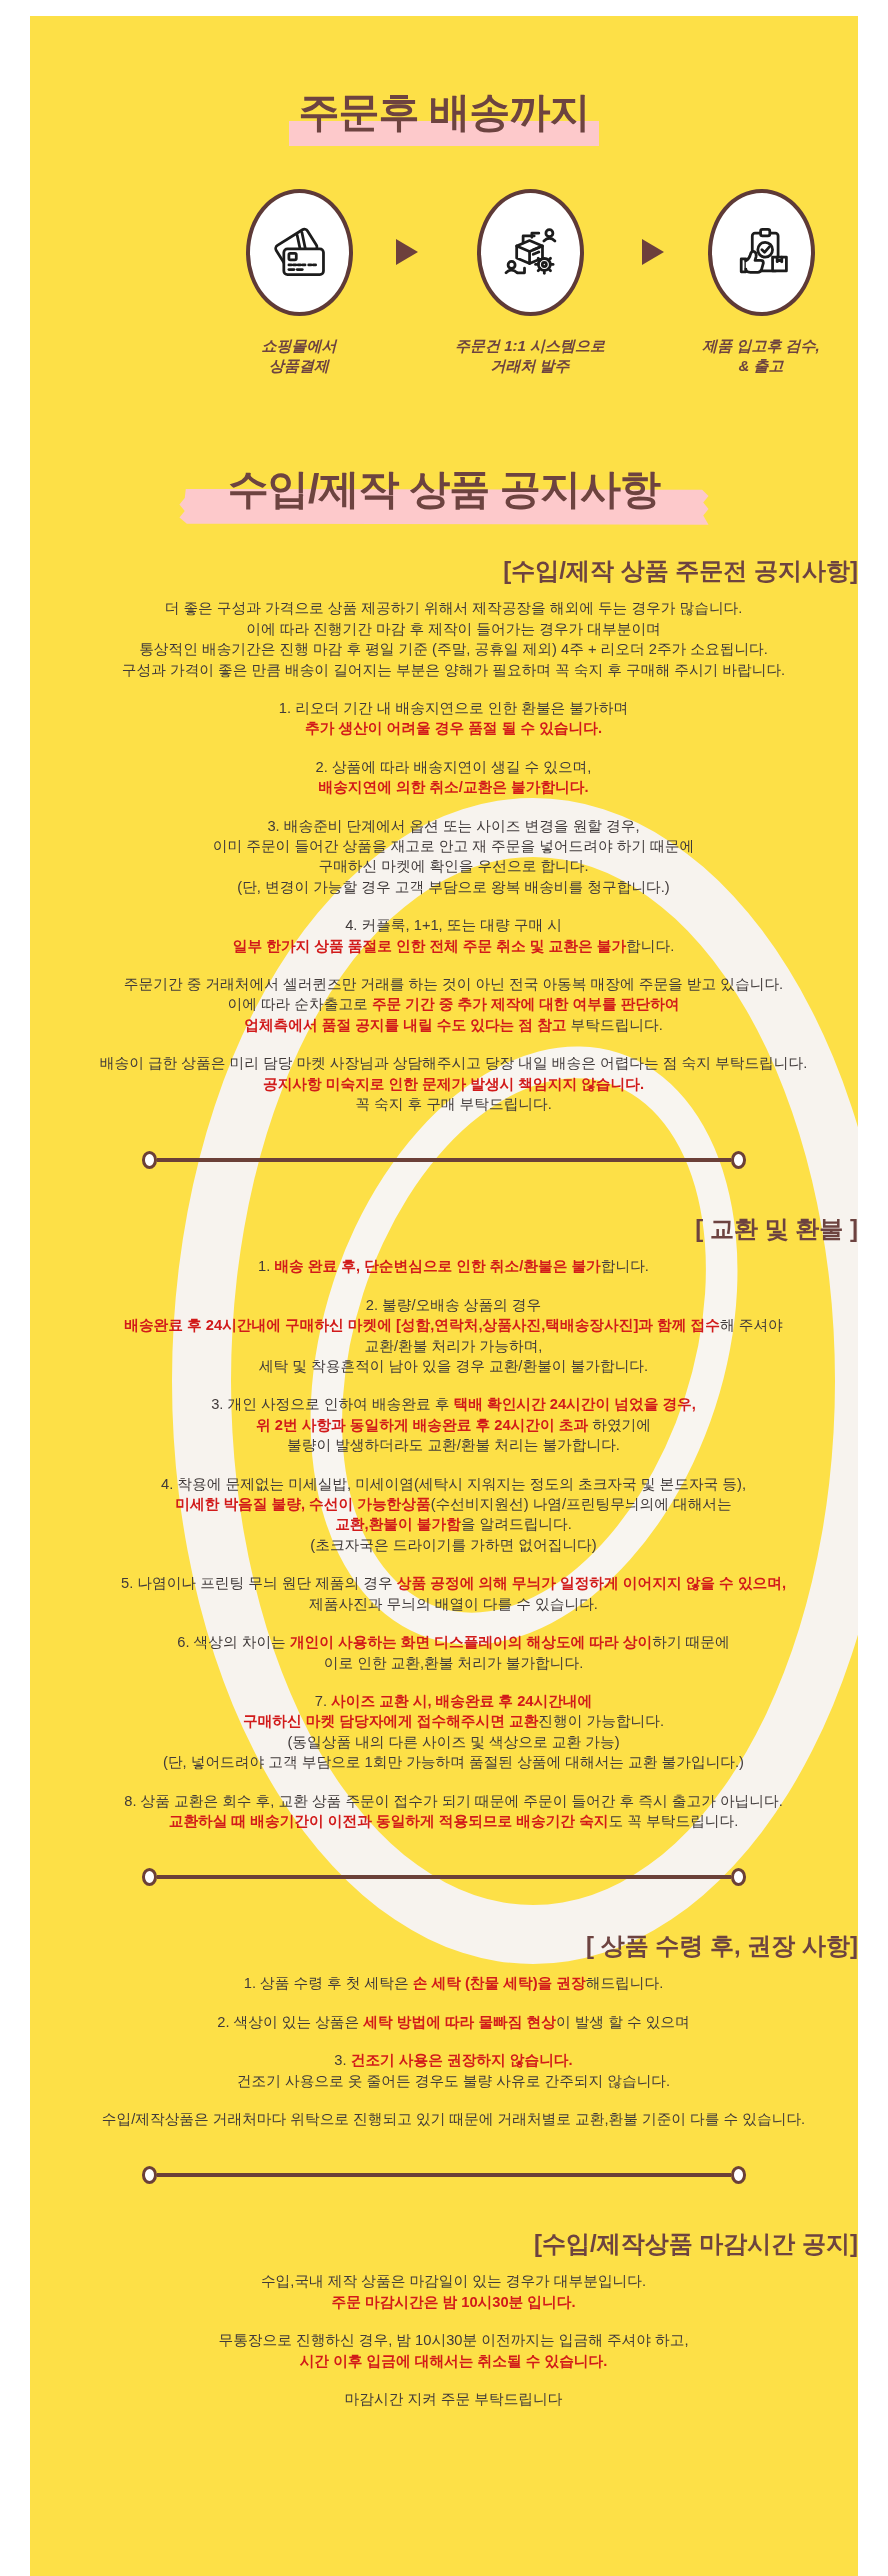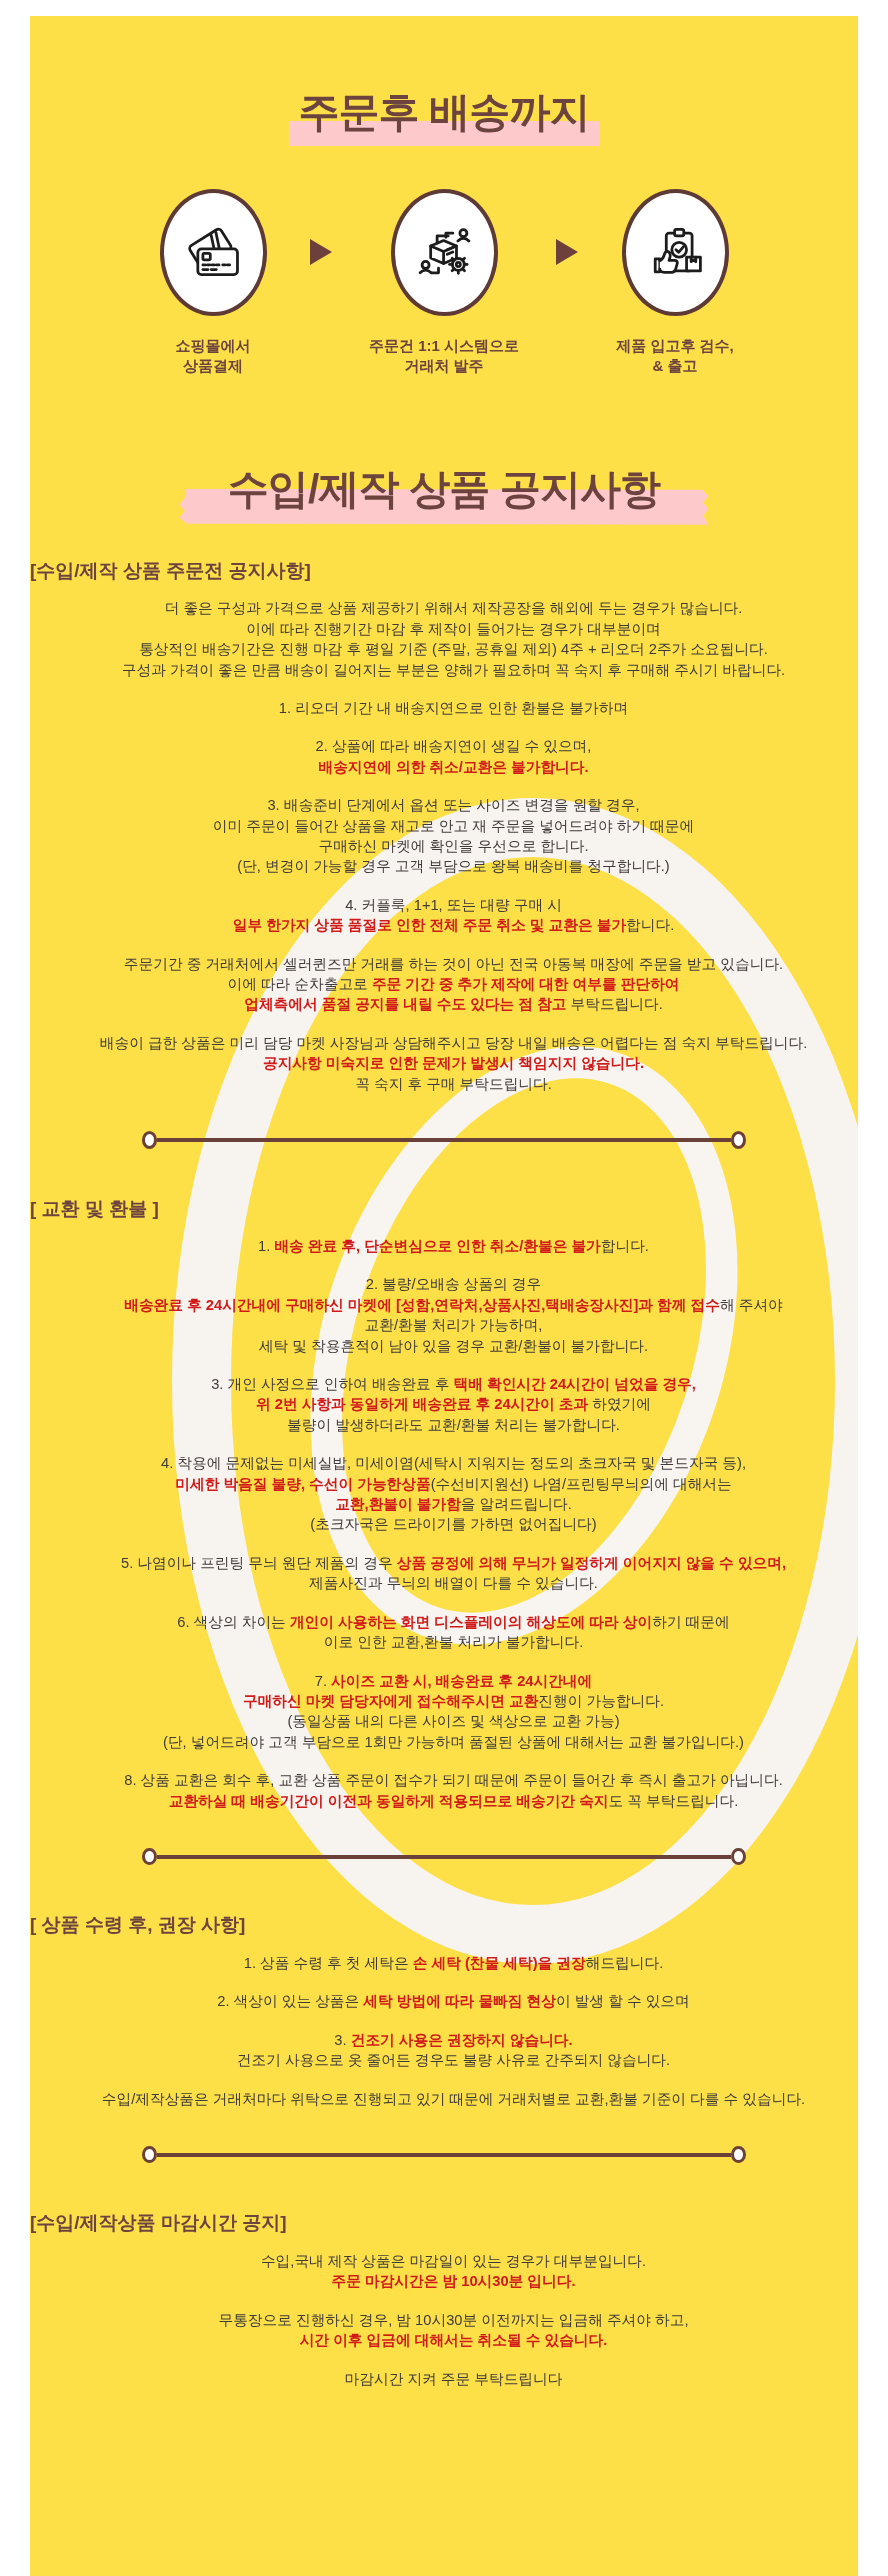--- a/index.html
+++ b/index.html
@@ -22,21 +22,21 @@
   .main-title-wrap{padding-top:75px;text-align:center;}
   .main-title{
     display:inline-block;
     font-size:41px;font-weight:bold;letter-spacing:-0.9px;line-height:1.05;
     color:#6d4340;
     background:linear-gradient(180deg,rgba(0,0,0,0) 54%,#fdc9cb 54%);
     padding:0 9px 12.4px 9px;
   }
 
   
-  .process-row{margin-top:43px;display:flex;justify-content:center;align-items:flex-start;}
+  .process-row{margin-top:43px;display:flex;justify-content:flex-end;align-items:flex-start;font-style:italic;}
   .process-step{width:194px;display:flex;flex-direction:column;align-items:center;}
   .process-step.mid{width:224px;}
   .step-circle{
     width:99px;height:119px;background:#fff;
     border:4.4px solid #5e3a37;border-radius:50%;
     display:flex;align-items:center;justify-content:center;
   }
   .step-circle svg{display:block;}
   .step-arrow{
     width:0;height:0;margin-top:50px;
@@ -59,22 +59,22 @@
   .notice-tape{
     position:absolute;left:-43px;right:-43px;top:21px;height:36px;
     background:#fdc9cb;z-index:0;
     clip-path:polygon(1.2% 0,98.8% 3%,100% 20%,99% 38%,100% 56%,99% 74%,100% 100%,1.4% 97%,0 80%,1% 62%,0 44%,1% 26%);
   }
   .notice-title .txt{position:relative;z-index:1;}
 
   
   .notice-content{margin-top:23px;padding-bottom:36px;}
   .block-heading{
-    margin-top:50px;text-align:left;
-    font-size:19px;font-weight:bold;color:#6d4340;line-height:19.5px;
+    margin-top:50px;text-align:right;
+    font-size:24px;font-weight:bold;color:#6d4340;line-height:19.5px;
   }
   .para{margin-top:18px;text-align:center;padding-left:19px;}
   .line{font-size:14.7px;line-height:20.4px;white-space:nowrap;}
   .line .red{color:#d11a1a;font-weight:bold;}
   .divider{width:604px;margin:37px auto 0;display:flex;align-items:center;}
   .divider-dot{flex:none;width:9px;height:11.5px;background:#fff;border:3.1px solid #6b4038;border-radius:50%;}
   .divider-line{flex:1;height:3.6px;background:#6b4038;}
 </style>
 </head>
 <body>
@@ -174,20 +174,21 @@
     <div class="notice-content">
         <div class="block-heading">[수입/제작 상품 주문전 공지사항]</div>
         <div class="para">
           <div class="line"><span>더 좋은 구성과 가격으로 상품 제공하기 위해서 제작공장을 해외에 두는 경우가 많습니다.</span></div>
           <div class="line"><span>이에 따라 진행기간 마감 후 제작이 들어가는 경우가 대부분이며</span></div>
           <div class="line"><span>통상적인 배송기간은 진행 마감 후 평일 기준 (주말, 공휴일 제외) 4주 + 리오더 2주가 소요됩니다.</span></div>
           <div class="line"><span>구성과 가격이 좋은 만큼 배송이 길어지는 부분은 양해가 필요하며 꼭 숙지 후 구매해 주시기 바랍니다.</span></div>
         </div>
         <div class="para">
           <div class="line"><span>1. 리오더 기간 내 배송지연으로 인한 환불은 불가하며</span></div>
+          <div class="line"><span class="red">추가 생산이 어려울 경우 품절 될 수 있습니다.</span></div>
         </div>
         <div class="para">
           <div class="line"><span>2. 상품에 따라 배송지연이 생길 수 있으며,</span></div>
           <div class="line"><span class="red">배송지연에 의한 취소/교환은 불가합니다.</span></div>
         </div>
         <div class="para">
           <div class="line"><span>3. 배송준비 단계에서 옵션 또는 사이즈 변경을 원할 경우,</span></div>
           <div class="line"><span>이미 주문이 들어간 상품을 재고로 안고 재 주문을 넣어드려야 하기 때문에</span></div>
           <div class="line"><span>구매하신 마켓에 확인을 우선으로 합니다.</span></div>
           <div class="line"><span>(단, 변경이 가능할 경우 고객 부담으로 왕복 배송비를 청구합니다.)</span></div>

